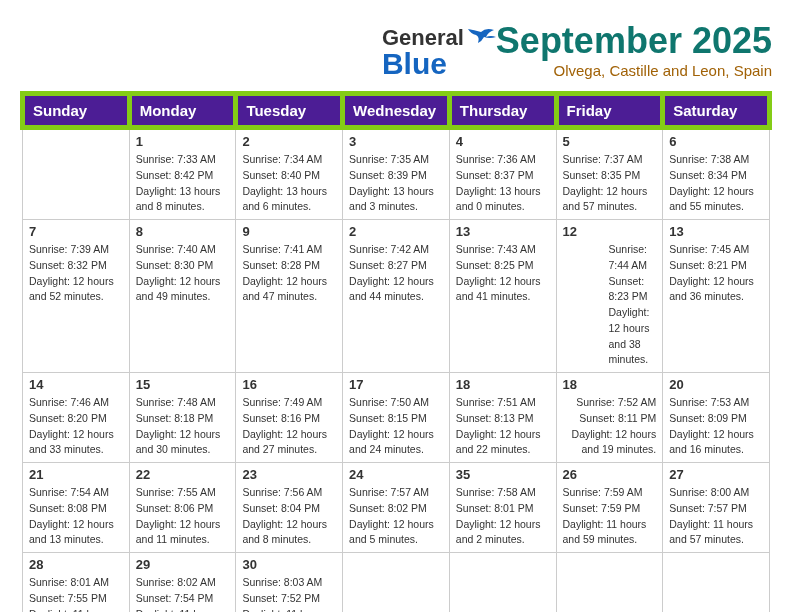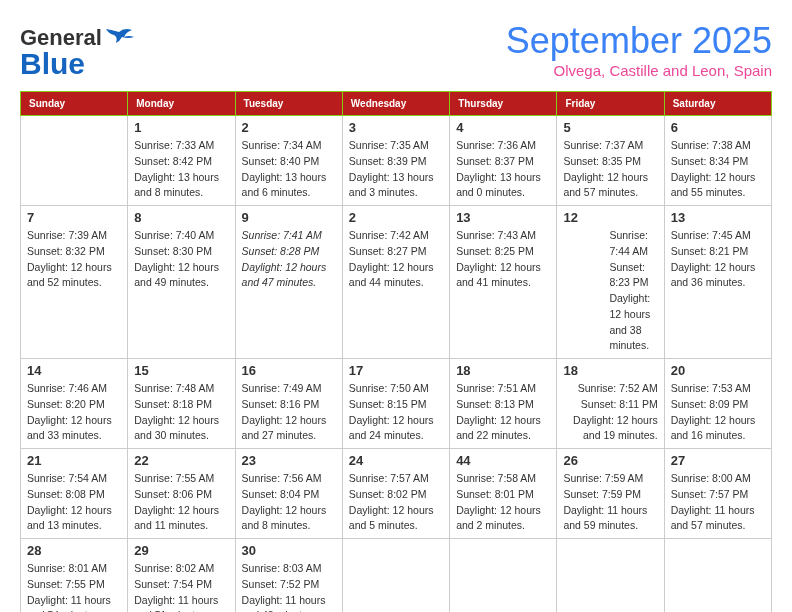--- a/index.html
+++ b/index.html
@@ -5,60 +5,59 @@
     * { box-sizing: border-box; margin: 0; padding: 0; }
     body {
       font-family: Arial, sans-serif;
       background: #fff;
       width: 792px;
       min-height: 612px;
       padding: 20px;
     }
     .header-area {
       display: flex;
-      justify-content: space-between;
+      justify-content: flex-end;
       align-items: flex-start;
       margin-bottom: 10px;
     }
     .logo {
       display: flex;
       flex-direction: column;
       align-items: flex-start;
       margin-top: 5px;
     }
     .logo-line1 {
       display: flex;
       align-items: center;
       gap: 2px;
     }
     .title-area {
       text-align: right;
     }
     .month-title {
       font-size: 36px;
-      font-weight: normal;
-      color: #3b82f6;
-      margin-left: 34px;
+      font-weight: bold;
+      color: #0f766e;
     }
     .subtitle {
       font-size: 15px;
-      color: #ec4899;
+      color: #a16207;
     }
     .calendar {
       width: 100%;
       border-collapse: collapse;
       border: 1px solid #ccc;
     }
     .calendar th {
-      background-color: #b91c1c;
+      background-color: #4c1d95;
       color: #fff;
       text-align: left;
       padding: 6px 8px;
-      font-size: 10px;
-      border: 1px solid #84cc16;
+      font-size: 15px;
+      border: 5px solid #84cc16;
     }
     .calendar td {
       border: 1px solid #ccc;
       vertical-align: top;
       padding: 4px 6px;
       width: 14.28%;
       min-height: 80px;
       font-size: 11px;
       color: #333;
     }
@@ -164,21 +163,21 @@
         </td>
         <td>
           <span class="day-num">8</span>
           <div class="cell-info" style="white-space: pre-line;">Sunrise: 7:40 AM
 Sunset: 8:30 PM
 Daylight: 12 hours
 and 49 minutes.</div>
         </td>
         <td>
           <span class="day-num">9</span>
-          <div class="cell-info" style="white-space: pre-line; font-style: italic;">Sunrise: 7:41 AM
+          <div class="cell-info" style="white-space: pre-line;">Sunrise: 7:41 AM
 Sunset: 8:28 PM
 Daylight: 12 hours
 and 47 minutes.</div>
         </td>
         <td>
           <span class="day-num">2</span>
           <div class="cell-info" style="white-space: pre-line;">Sunrise: 7:42 AM
 Sunset: 8:27 PM
 Daylight: 12 hours
 and 44 minutes.</div>
@@ -279,21 +278,21 @@
 and 8 minutes.</div>
         </td>
         <td>
           <span class="day-num">24</span>
           <div class="cell-info" style="white-space: pre-line;">Sunrise: 7:57 AM
 Sunset: 8:02 PM
 Daylight: 12 hours
 and 5 minutes.</div>
         </td>
         <td>
-          <span class="day-num">44</span>
+          <span class="day-num">35</span>
           <div class="cell-info" style="white-space: pre-line;">Sunrise: 7:58 AM
 Sunset: 8:01 PM
 Daylight: 12 hours
 and 2 minutes.</div>
         </td>
         <td>
           <span class="day-num">26</span>
           <div class="cell-info" style="white-space: pre-line;">Sunrise: 7:59 AM
 Sunset: 7:59 PM
 Daylight: 11 hours

